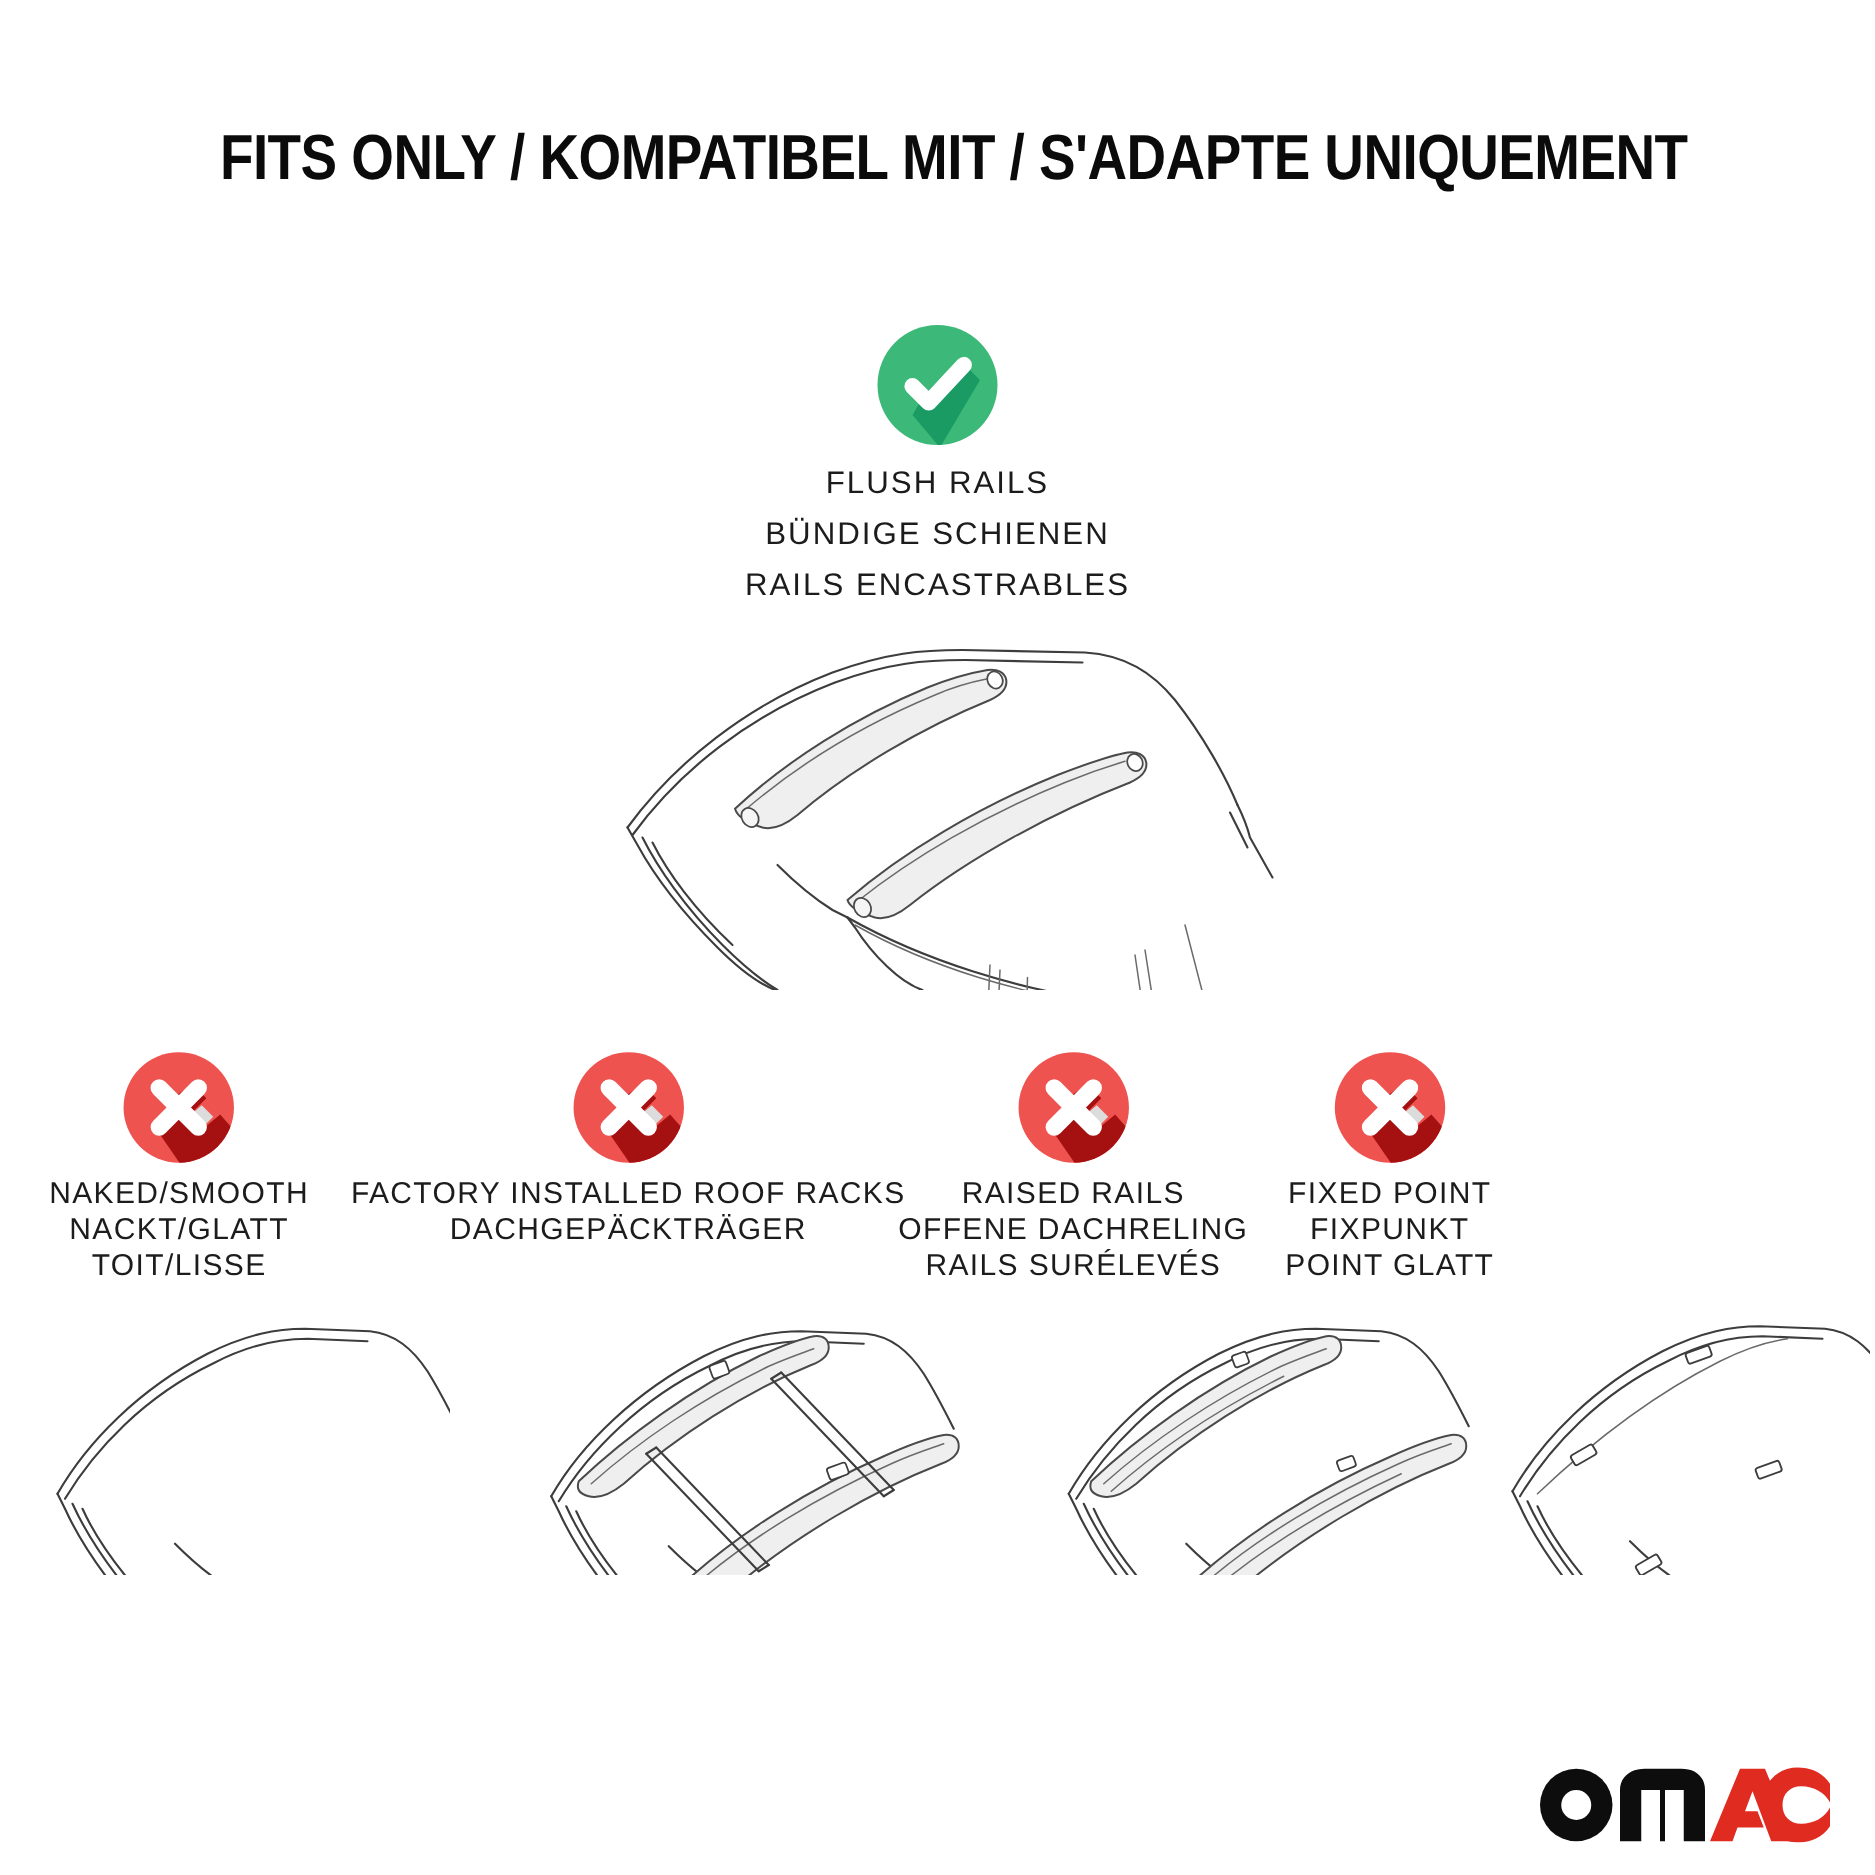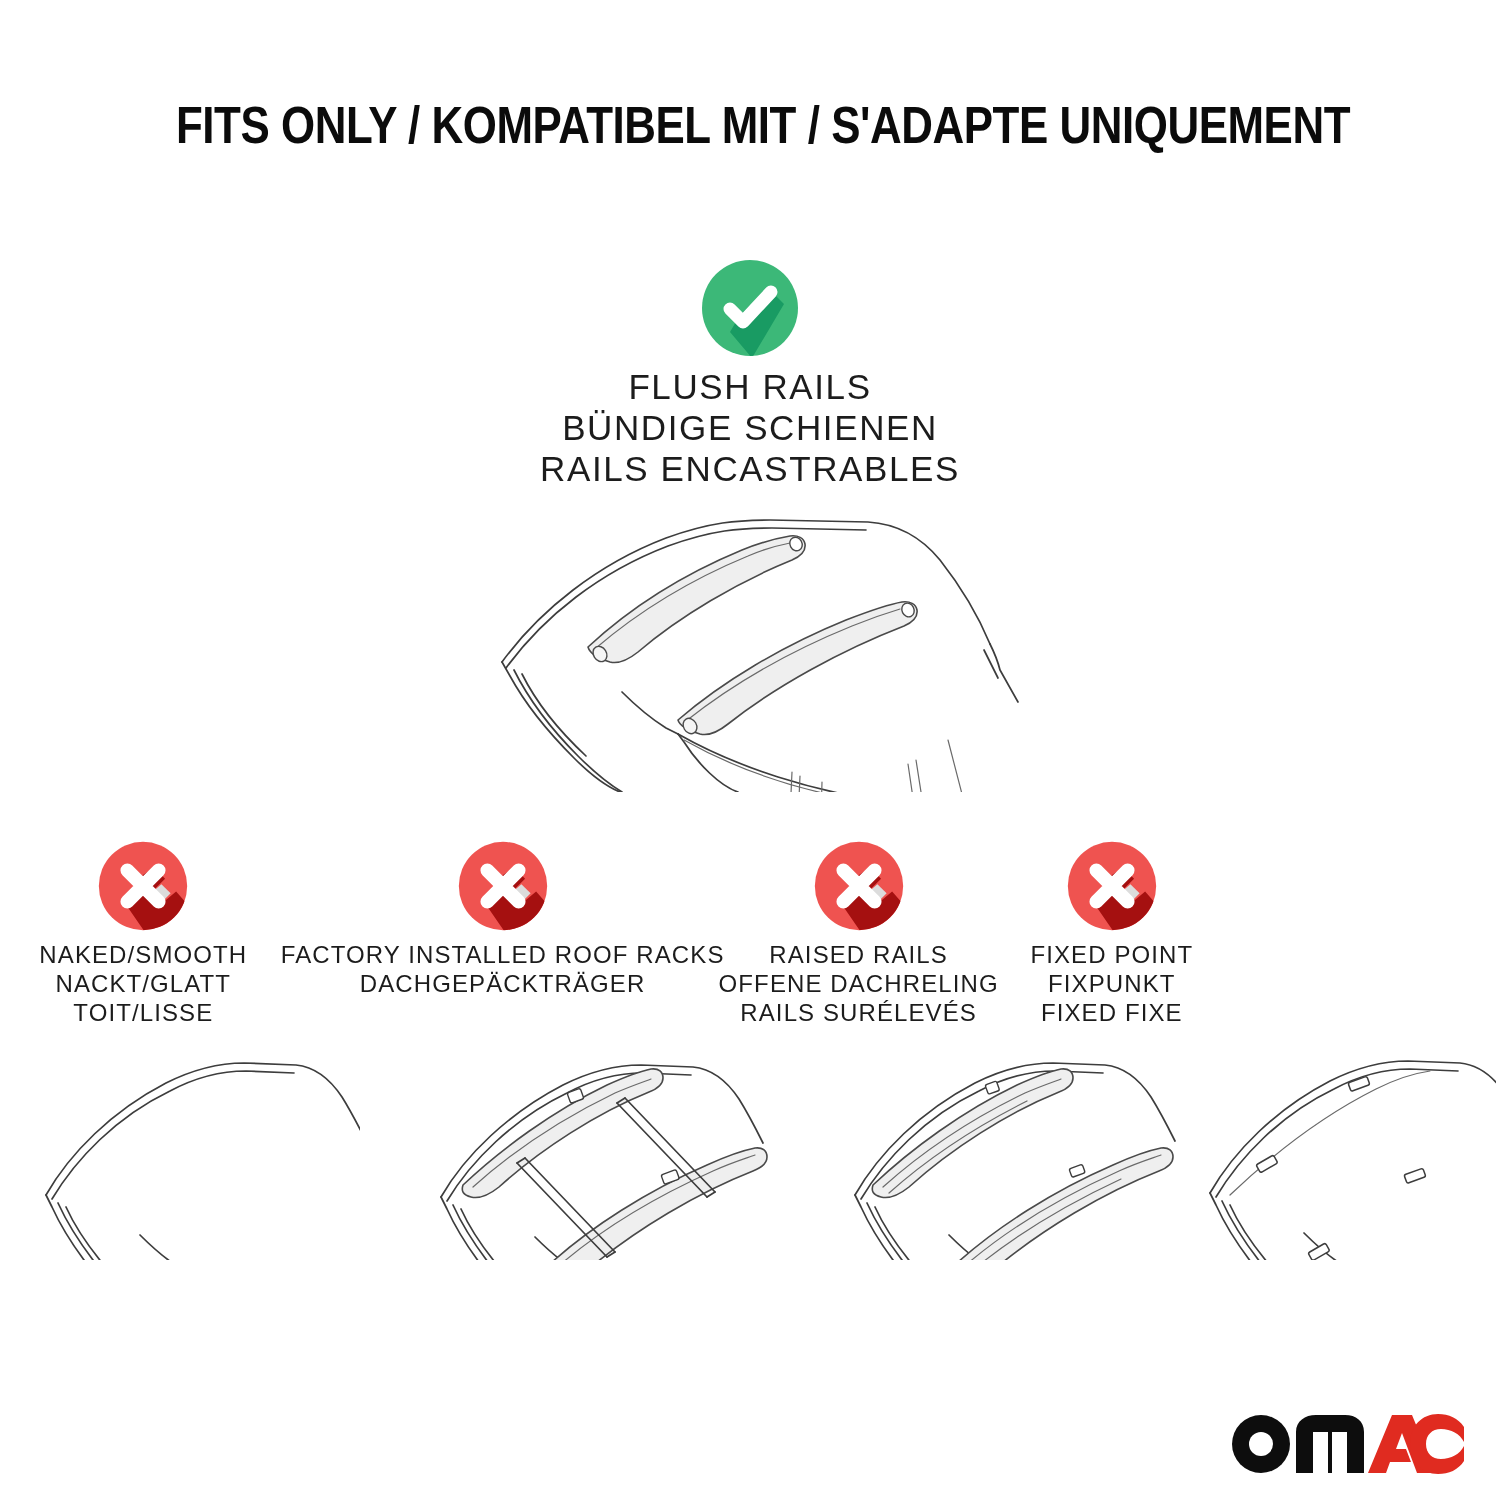--- a/index.html
+++ b/index.html
@@ -46,21 +46,21 @@
   .check-icon-wrap {
     width: 100px;
     height: 100px;
     margin: 0 auto 8px auto;
     position: relative;
   }
   .good-labels {
     margin-top: 6px;
   }
   .good-label-line {
-    font-size: 35px;
+    font-size: 25px;
     letter-spacing: 1.6px;
     line-height: 41px;
     color: #1c1c1c;
     font-weight: 400;
     white-space: nowrap;
   }
   .good-illustration {
     position: absolute;
     left: 0;
     top: 244px;
@@ -309,21 +309,21 @@
         <g clip-path="url(#xclip3)">
           <polygon points="50,38 62,30 74,42 62,54 74,66 86,56 100,72 100,100 52,100 34,74" fill="#a51010"></polygon>
           <polygon points="56,60 70,48 80,58 66,72" fill="#dcdcdc"></polygon>
         </g>
         <path d="M33 33 L67 67 M67 33 L33 67" stroke="#ffffff" stroke-width="15" stroke-linecap="round"></path>
       </svg>
     </div>
     <div class="bad-labels">
       <div class="bad-label-line">FIXED POINT</div>
       <div class="bad-label-line">FIXPUNKT</div>
-      <div class="bad-label-line">FIXED FIXE</div>
+      <div class="bad-label-line">POINT GLATT</div>
     </div>
   </div>
 </div>
 
 <div class="bad-illus-row">
 
   <div class="bad-illus-cell c0">
     <svg class="roof-svg" width="330" height="215" viewBox="0 0 330 215">
       <path d="M16 150 C40 108 82 66 136 38 C168 22 192 18 214 18 L266 20
                C286 22 300 34 312 52 C322 68 330 84 336 96"></path>

